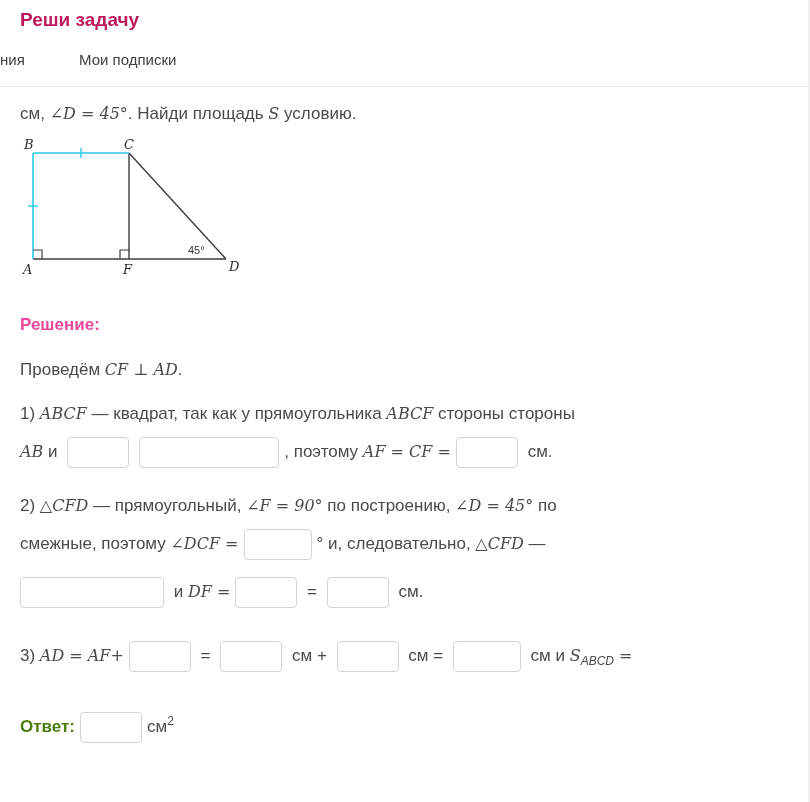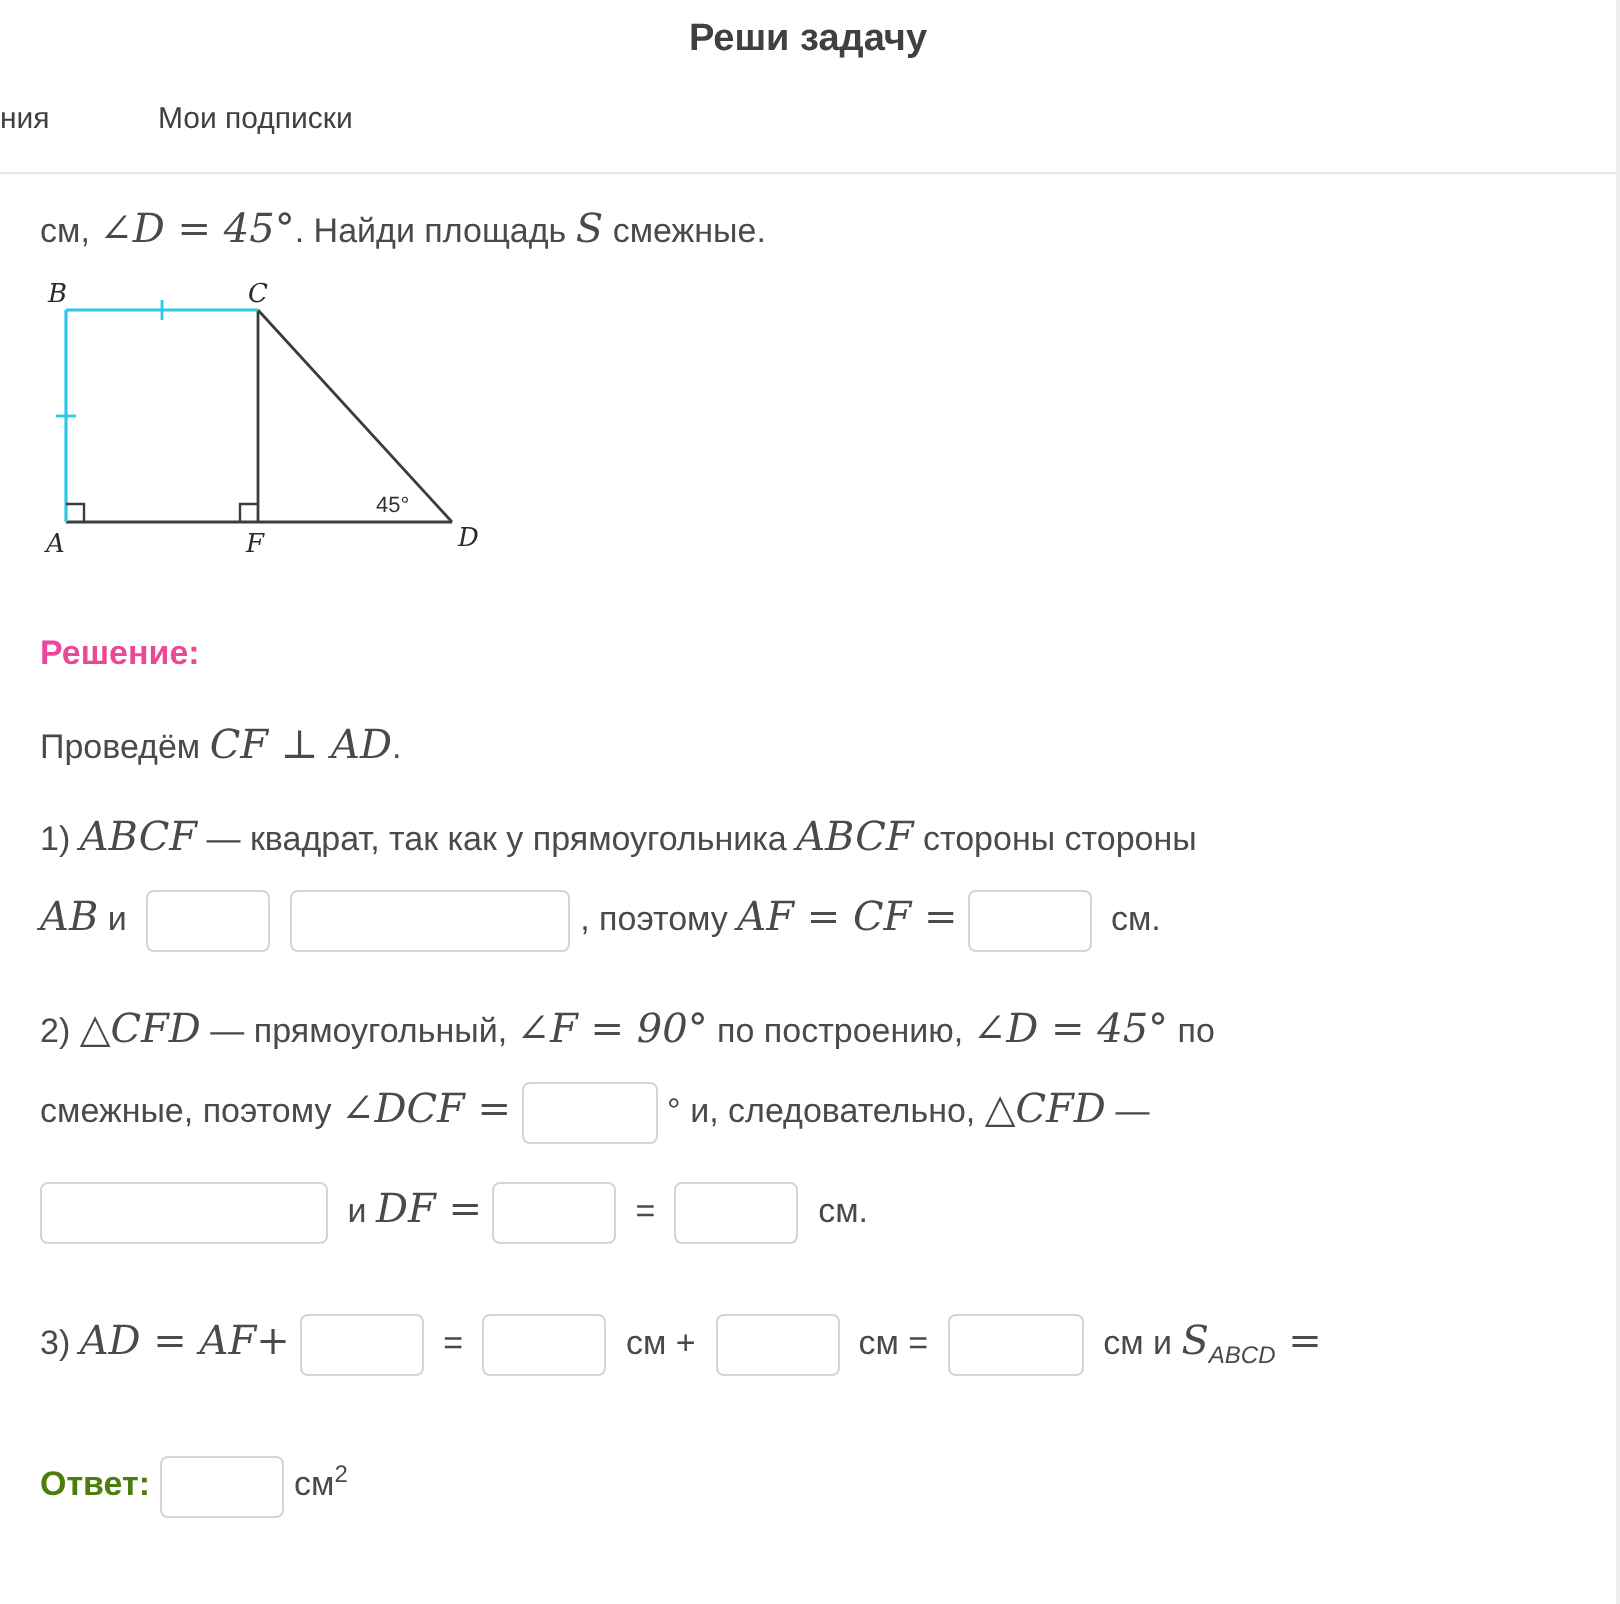--- a/index.html
+++ b/index.html
@@ -6,21 +6,21 @@
   html,body { width:810px; height:802px; overflow:hidden; }
   body {
     font-family:"Liberation Sans", sans-serif;
     color:#4a4a4a;
     background:#ffffff;
     position:relative;
   }
   .page { width:810px; height:802px; border-right:2px solid #efefef; }
 
   .header { padding:9px 20px 0 20px; }
-  .title { font-size:19px; font-weight:bold; color:#404040;text-align:center; }
+  .title { font-size:19px; font-weight:bold; color:#be185d; }
 
   .tabs {
     margin-top:20px;
     padding:0 0 18px 0;
     border-bottom:1px solid #e7e7e7;
     font-size:15px;
     color:#404040;
     font-weight:500;
   }
   .tab { cursor:pointer; }
@@ -29,21 +29,21 @@
   .content { padding:0 20px; }
 
   .tline { font-size:17px; line-height:26px; margin-top:16px; }
   .iline { font-size:17px; line-height:46px; margin-top:2px; white-space:nowrap; }
 
   .problem { margin-top:14px; }
 
   .m {
     font-family:"DejaVu Serif","DejaVu Sans","Liberation Serif",serif;
     font-style:italic;
-    font-size:20px;
+    font-size:16px;
   }
   .msub { font-family:inherit; font-size:12px; font-style:italic; }
   .sup2 { font-size:12px; }
 
   .figure { display:block; margin:12px 0 0 0; }
   .flabel {
     font-family:"DejaVu Serif","Liberation Serif",serif;
     font-style:italic; font-size:13px; fill:#2b2b2b;
   }
   .fangle { font-family:"Liberation Sans",sans-serif; font-size:11px; fill:#333; }
@@ -82,21 +82,21 @@
   </div>
 
   <div class="tabs">
     <span class="tab">ния</span>
     <span class="tab">Мои подписки</span>
   </div>
 
   <div class="content">
 
     <p class="tline problem">
-      <span>см, </span><span class="m">∠D = 45°</span><span>. Найди площадь </span><span class="m">S</span><span> смежные.</span>
+      <span>см, </span><span class="m">∠D = 45°</span><span>. Найди площадь </span><span class="m">S</span><span> условию.</span>
     </p>
 
     <svg class="figure" width="232" height="140" viewBox="0 0 232 140">
       <line x1="13" y1="120" x2="206" y2="120" stroke="#3c3c3c" stroke-width="1.4"></line>
       <line x1="109" y1="14" x2="109" y2="120" stroke="#3c3c3c" stroke-width="1.4"></line>
       <line x1="109" y1="14" x2="206" y2="120" stroke="#3c3c3c" stroke-width="1.4"></line>
       <line x1="13" y1="14" x2="13" y2="120" stroke="#2cc7e9" stroke-width="1.6"></line>
       <line x1="13" y1="14" x2="109" y2="14" stroke="#2cc7e9" stroke-width="1.6"></line>
       <line x1="8" y1="67" x2="18" y2="67" stroke="#2cc7e9" stroke-width="1.4"></line>
       <line x1="61" y1="9" x2="61" y2="19" stroke="#2cc7e9" stroke-width="1.4"></line>

